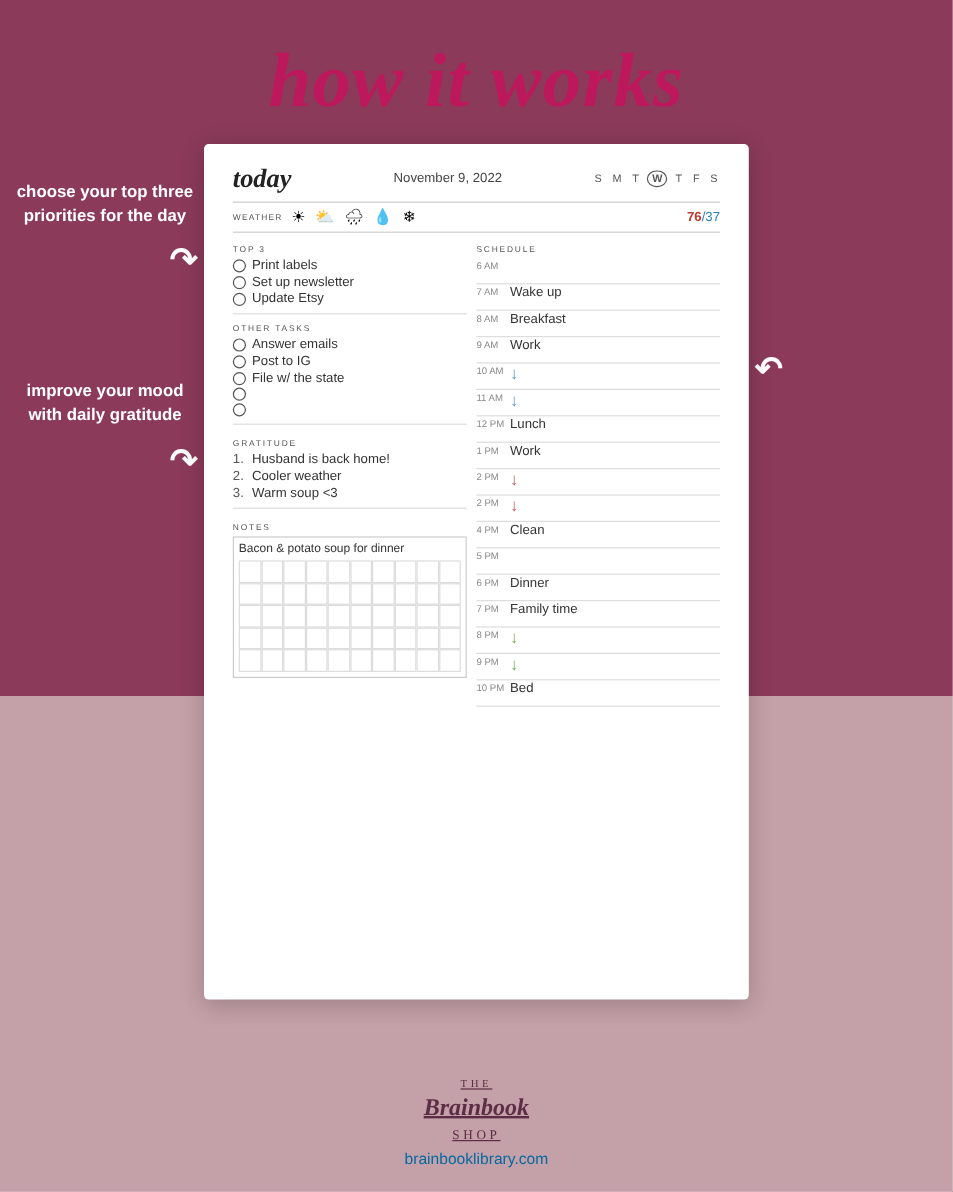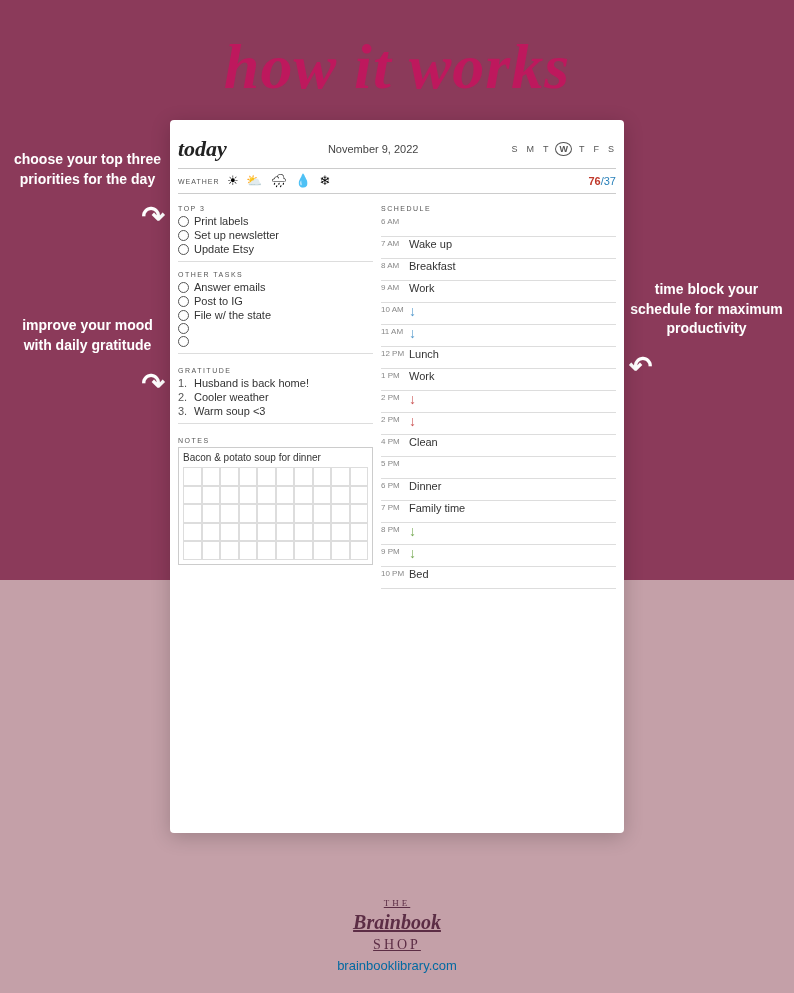--- a/index.html
+++ b/index.html
@@ -89,21 +89,21 @@
     }
 
     .planner-card {
       position: absolute;
       top: 120px;
       left: 170px;
       right: 170px;
       bottom: 160px;
       background: white;
       border-radius: 4px;
-      padding: 16px 8px;
+      padding: 16px 24px;
       box-shadow: 0 4px 20px rgba(0,0,0,0.2);
       display: flex;
       flex-direction: column;
       gap: 0;
     }
 
     
     .planner-header {
       display: flex;
       align-items: center;
@@ -339,21 +339,21 @@
       letter-spacing: 3px;
       text-transform: uppercase;
     }
     .brand-name {
       font-size: 20px;
       font-style: italic;
       font-weight: bold;
       display: block;
     }
     .brand-shop {
-      font-size: 14px;
+      font-size: 11px;
       letter-spacing: 3px;
       text-transform: uppercase;
       text-align: right;
     }
     .brand-url {
       font-size: 13px;
       font-family: Arial, sans-serif;
       color: #0369a1;
     }
   </style>
@@ -366,21 +366,20 @@
 <div class="page-title">how it works</div>
 
 <div class="sidebar-left">
   <div class="tip1">choose your top three priorities for the day</div>
   <div class="arrow1">↷</div>
   <div class="tip2">improve your mood with daily gratitude</div>
   <div class="arrow2">↷</div>
 </div>
 
 <div class="sidebar-right">
-  <div>time block your schedule for maximum productivity</div>
   <div class="arrow-left">↶</div>
 </div>
 
 <div class="planner-card">
 
   <div class="planner-header">
     <span class="planner-today">today</span>
     <span class="planner-date">November 9, 2022</span>
     <div class="day-letters">
       <span class="day-letter">S</span>

